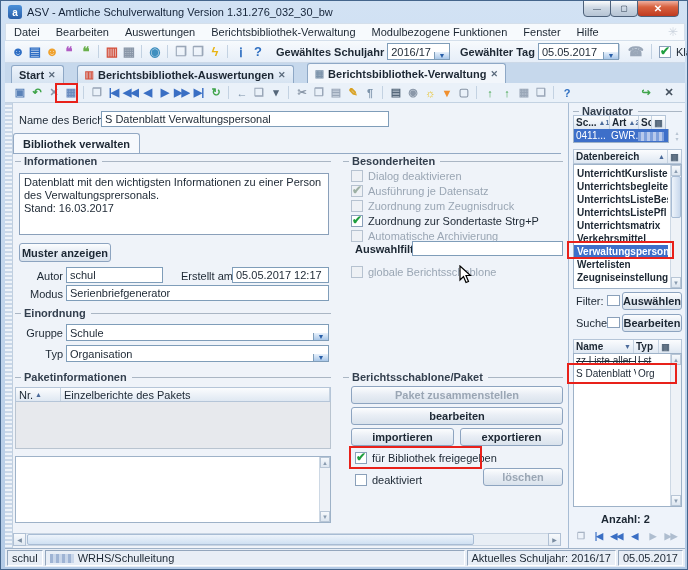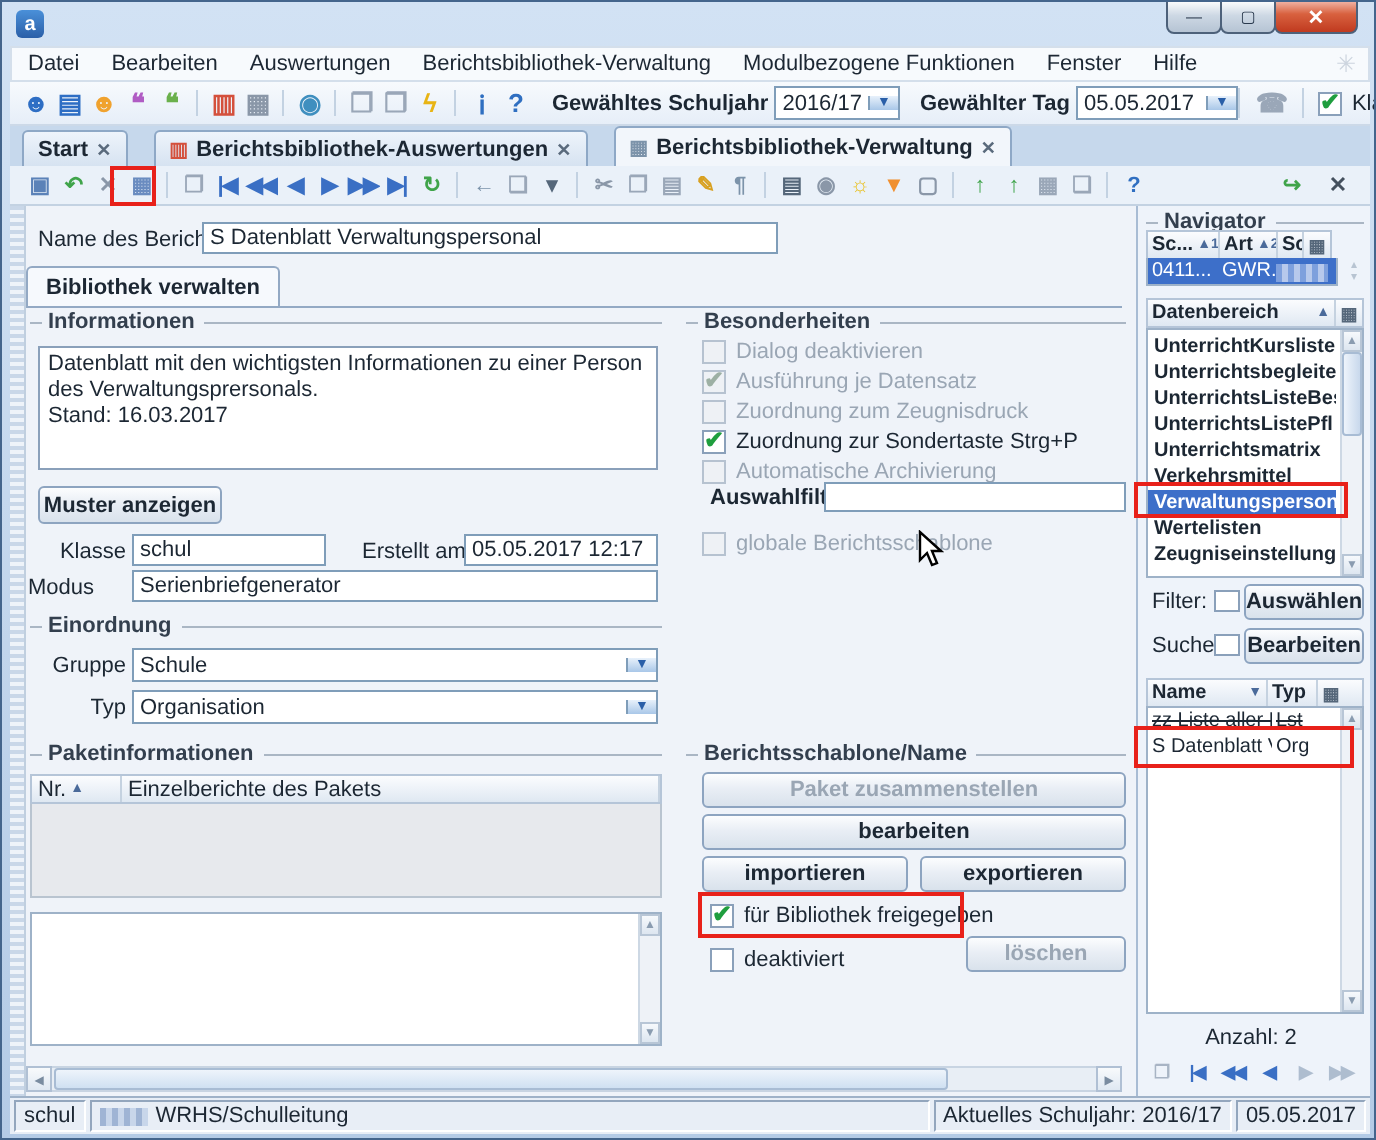--- a/index.html
+++ b/index.html
@@ -26,21 +26,21 @@
   .toolbar1{position:absolute;left:4px;top:40px;width:680px;height:22px;
     background:linear-gradient(#f7fafd,#e6eef8);border-bottom:1px solid #ccd9e8;
     display:flex;align-items:center;padding-left:4px}
   .toolbar2{position:absolute;left:4px;top:82px;width:680px;height:20px;background:#eaf1f9;
     border-bottom:1px solid #c3d2e2;display:flex;align-items:center;padding-left:6px}
   .ti{width:17px;height:17px;display:flex;align-items:center;justify-content:center;
     font-size:12px;font-weight:bold;flex:none;letter-spacing:-1px;white-space:nowrap;overflow:hidden}
   .toolbar1 .ti{font-size:13px}
   .ti.divider{width:1px;height:13px;background:#c3d2e2;margin:0 4px}
   .tb-label{margin:0 3px 0 10px;font-weight:bold;white-space:nowrap}
-  .combo{display:flex;height:17px;border:1px solid #7f9db9;background:#fff;align-items:center}
+  .combo{display:flex;height:17px;border:1px solid #7f9db9;background:#fff;align-items:flex-end}
   .combo-val{padding:1px 3px;white-space:nowrap}
   .combo-btn{width:15px;background:linear-gradient(#e8f1fb,#a9c7e8);border-left:1px solid #7f9db9;
     color:#2a5fa8;font-size:7px;display:flex;align-items:center;justify-content:center}
   .tb-right{margin-left:auto;display:flex;align-items:center;gap:7px;padding-right:8px}
   .tb-sep{width:1px;height:15px;background:#c3d2e2}
   .tb2-right{margin-left:auto;display:flex;align-items:center;gap:6px;padding-right:8px}
   
   .tabbar{position:absolute;left:4px;top:62px;width:680px;height:20px;background:#c6d8ec;
     display:flex;align-items:flex-end;padding-left:6px;gap:13px}
   .tab{height:18px;border:1px solid #8ea8c6;border-bottom:none;border-radius:3px 3px 0 0;
@@ -128,20 +128,21 @@
   .anno{position:absolute;border:2px solid #e8211a;z-index:50;pointer-events:none}
   .cursor{position:absolute;z-index:60}
 </style>
 </head>
 <body>
 
 <div id="window">
 
   <div class="titlebar">
     <div class="app-ico">a</div>
+    <div class="title-text">ASV - Amtliche Schulverwaltung Version 1.31.276_032_30_bw</div>
   </div>
   <div class="winctrl">
     <div class="wbtn">
         <span>—</span>
       </div>
     <div class="wbtn">
         <span>▢</span>
       </div>
     <div class="wbtn close">
         <span>✕</span>
@@ -281,25 +282,25 @@
     <div class="legend-row" style="left:10px;top:52px;width:316px">
       <span class="l1"></span>
         <span class="txtl">Informationen</span>
         <span class="l2"></span>
     </div>
     <div class="textbox" style="left:14px;top:70px;width:310px;height:62px">Datenblatt mit den wichtigsten Informationen zu einer Person des Verwaltungsprersonals.
 Stand: 16.03.2017</div>
     <div class="btn" style="left:14px;top:140px;width:92px;height:19px">
         <span>Muster anzeigen</span>
       </div>
-    <div class="lbl r" style="left:18px;top:167px;width:40px">Klasse</div>
+    <div class="lbl r" style="left:18px;top:167px;width:40px">Autor</div>
     <input class="txt" style="left: 61px; top: 164px; width: 97px;" value="schul">
     <div class="lbl" style="left:176px;top:167px">Erstellt am</div>
     <input class="txt" style="left: 227px; top: 164px; width: 97px;" value="05.05.2017 12:17">
-    <div class="lbl r" style="left:2px;top:185px;width:40px">Modus</div>
+    <div class="lbl r" style="left:18px;top:185px;width:40px">Modus</div>
     <input class="txt" style="left: 61px; top: 182px; width: 263px;" value="Serienbriefgenerator">
 
     <div class="legend-row" style="left:10px;top:204px;width:316px">
       <span class="l1"></span>
         <span class="txtl">Einordnung</span>
         <span class="l2"></span>
     </div>
     <div class="lbl r" style="left:14px;top:224px;width:44px">Gruppe</div>
     <div class="combo" style="position:absolute;left:61px;top:221px;width:263px">
       <span class="combo-val" style="flex:1">Schule</span>
@@ -377,21 +378,21 @@
     </div>
     <div class="lbl" style="left:350px;top:140px;font-weight:bold">Auswahlfilter</div>
     <input class="txt" style="left: 407px; top: 138px; width: 151px; height: 15px;">
     <label class="cbrow disabled" style="left:346px;top:162px">
       <span class="cbx"></span>
       <span class="lblc">globale Berichtsschablone</span>
     </label>
 
     <div class="legend-row" style="left:338px;top:268px;width:220px">
       <span class="l1"></span>
-        <span class="txtl">Berichtsschablone/Name</span>
+        <span class="txtl">Berichtsschablone/Paket</span>
         <span class="l2"></span>
     </div>
     <div class="btn disabled" style="left:346px;top:283px;width:212px;height:18px">
         <span>Paket zusammenstellen</span>
       </div>
     <div class="btn" style="left:346px;top:304px;width:212px;height:18px">
         <span>bearbeiten</span>
       </div>
     <div class="btn" style="left:455px;top:325px;width:103px;height:18px">
         <span>exportieren</span>
@@ -505,21 +506,21 @@
           </div>
 
       </div>
       <div class="vsb" style="right:0;top:0;height:152px">
         <div class="sb-btn">▲</div>
         <div class="sb-fill"></div>
         <div class="sb-btn">▼</div>
       </div>
     </div>
 
-    <div class="lbl" style="left:0;top:410px;width:113px;text-align:center;font-weight:normal">Anzahl: 2</div>
+    <div class="lbl" style="left:0;top:410px;width:113px;text-align:center;font-weight:bold">Anzahl: 2</div>
     <div class="navbtns" style="left:2px;top:424px">
       <span class="ti" style="color: rgb(168, 180, 196);">❐</span>
         <span class="ti" style="color: rgb(58, 111, 196);">|◀</span>
         <span class="ti" style="color: rgb(58, 111, 196);">◀◀</span>
         <span class="ti" style="color: rgb(58, 111, 196);">◀</span>
         <span class="ti" style="color: rgb(174, 189, 207);">▶</span>
         <span class="ti" style="color: rgb(174, 189, 207);">▶▶</span>
     </div>
   </div>
 

